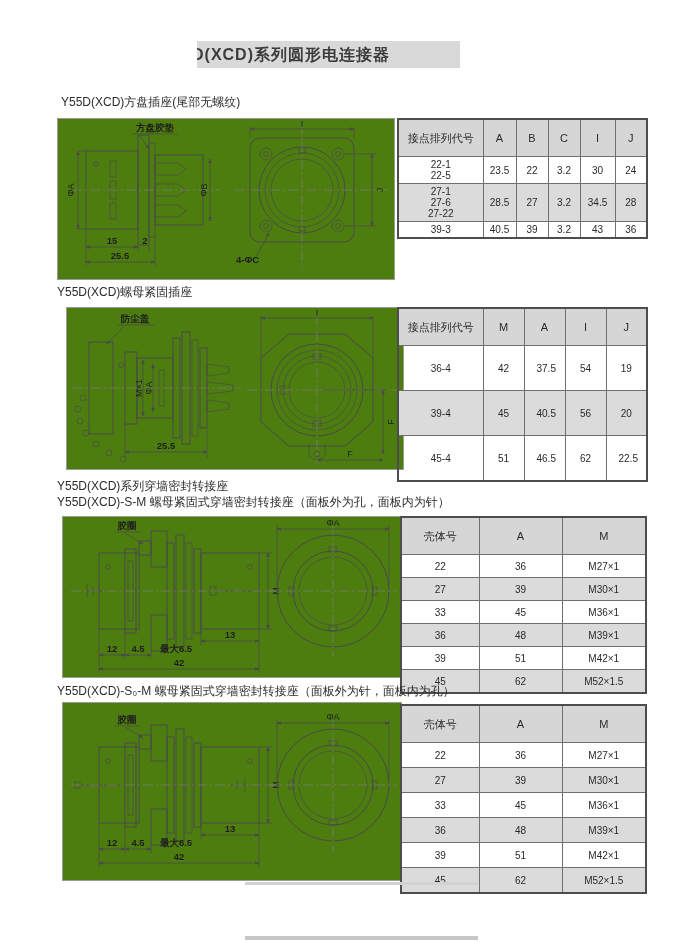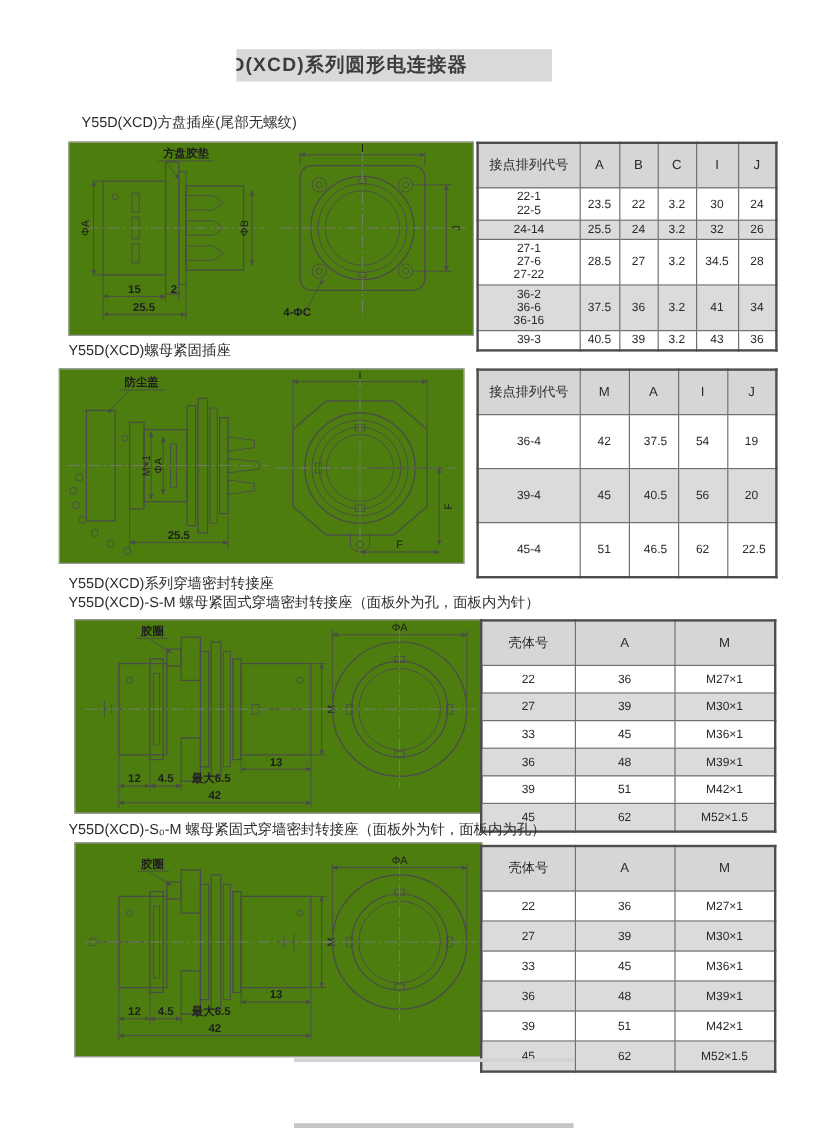--- a/index.html
+++ b/index.html
@@ -50,21 +50,21 @@
     <marker id="arr" viewBox="0 0 10 10" refX="9" refY="5" markerWidth="6" markerHeight="6" orient="auto-start-reverse">
       <path d="M0,1 L10,5 L0,9 z" fill="#4a4a4a"></path>
     </marker>
   </defs>
 </svg>
 
 <div class="abs header-bar">
   <span>D(XCD)系列圆形电连接器</span>
 </div>
 
-<div class="abs sec-title" style="left:68px;top:95px">Y55D(XCD)方盘插座(尾部无螺纹)</div>
+<div class="abs sec-title" style="left:61px;top:95px">Y55D(XCD)方盘插座(尾部无螺纹)</div>
 
 <div class="abs draw-box" style="left:57px;top:118px;width:336px;height:160px">
 <svg width="334" height="158" viewBox="0 0 334 158">
 
   <text class="lbl cn" x="97" y="12" text-anchor="middle">方盘胶垫</text>
   <line x1="74" y1="15" x2="120" y2="15" class="tl"></line>
   <line x1="80" y1="15" x2="91" y2="30" class="lead"></line>
 
   <rect x="28" y="32" width="52" height="78" class="ol"></rect>
   <circle cx="38" cy="45" r="2.5" class="tl"></circle>
@@ -148,62 +148,44 @@
         <tr>
           <td>22-1
 22-5</td>
           <td>23.5</td>
           <td>22</td>
           <td>3.2</td>
           <td>30</td>
           <td>24</td>
         </tr>
         <tr>
-          <td>24-14</td>
-          <td>25.5</td>
-          <td>24</td>
-          <td>3.2</td>
-          <td>32</td>
-          <td>26</td>
-        </tr>
-        <tr>
           <td>27-1
 27-6
 27-22</td>
           <td>28.5</td>
           <td>27</td>
           <td>3.2</td>
           <td>34.5</td>
           <td>28</td>
         </tr>
         <tr>
-          <td>36-2
-36-6
-36-16</td>
-          <td>37.5</td>
-          <td>36</td>
-          <td>3.2</td>
-          <td>41</td>
-          <td>34</td>
-        </tr>
-        <tr>
           <td>39-3</td>
           <td>40.5</td>
           <td>39</td>
           <td>3.2</td>
           <td>43</td>
           <td>36</td>
         </tr>
       </tbody>
     </table>
 </div>
 
 <div class="abs sec-title" style="left:57px;top:285px">Y55D(XCD)螺母紧固插座</div>
 
-<div class="abs draw-box" style="left:49px;top:307px;width:336px;height:161px">
+<div class="abs draw-box" style="left:66px;top:307px;width:336px;height:161px">
 <svg width="334" height="159" viewBox="0 0 334 159">
 
   <text class="lbl cn" x="68" y="14" text-anchor="middle">防尘盖</text>
   <line x1="50" y1="17" x2="88" y2="17" class="tl"></line>
   <line x1="57" y1="18" x2="40" y2="36" class="lead"></line>
 
   <rect x="22" y="34" width="24" height="92" class="ol" fill="url(#knurl)"></rect>
   <circle cx="54" cy="57" r="2.5" class="tl"></circle>
   <circle cx="16" cy="90" r="3" class="tl"></circle>
       <circle cx="11" cy="101" r="3" class="tl"></circle>

